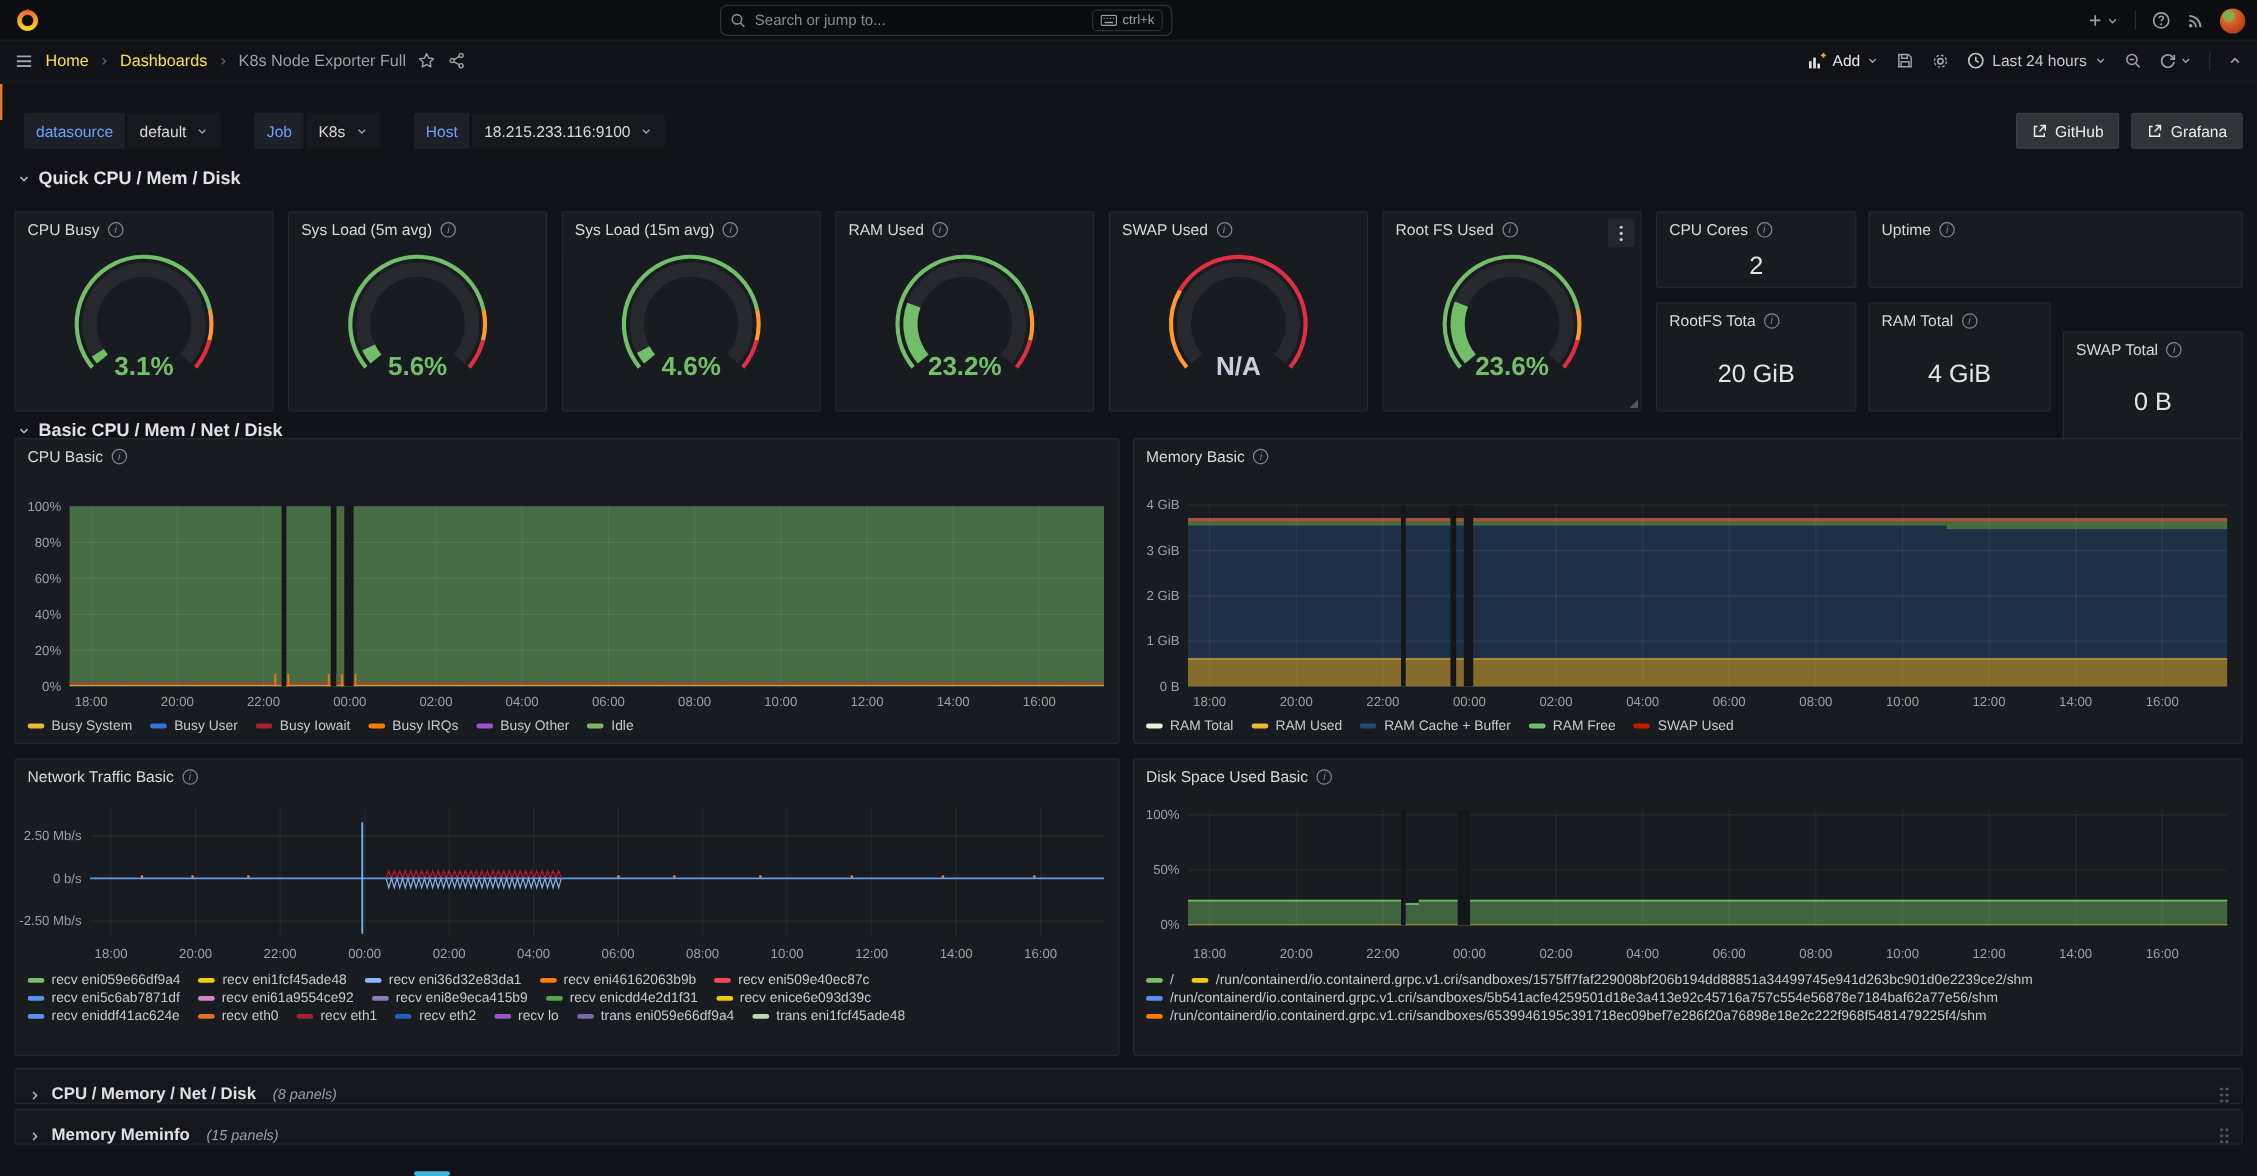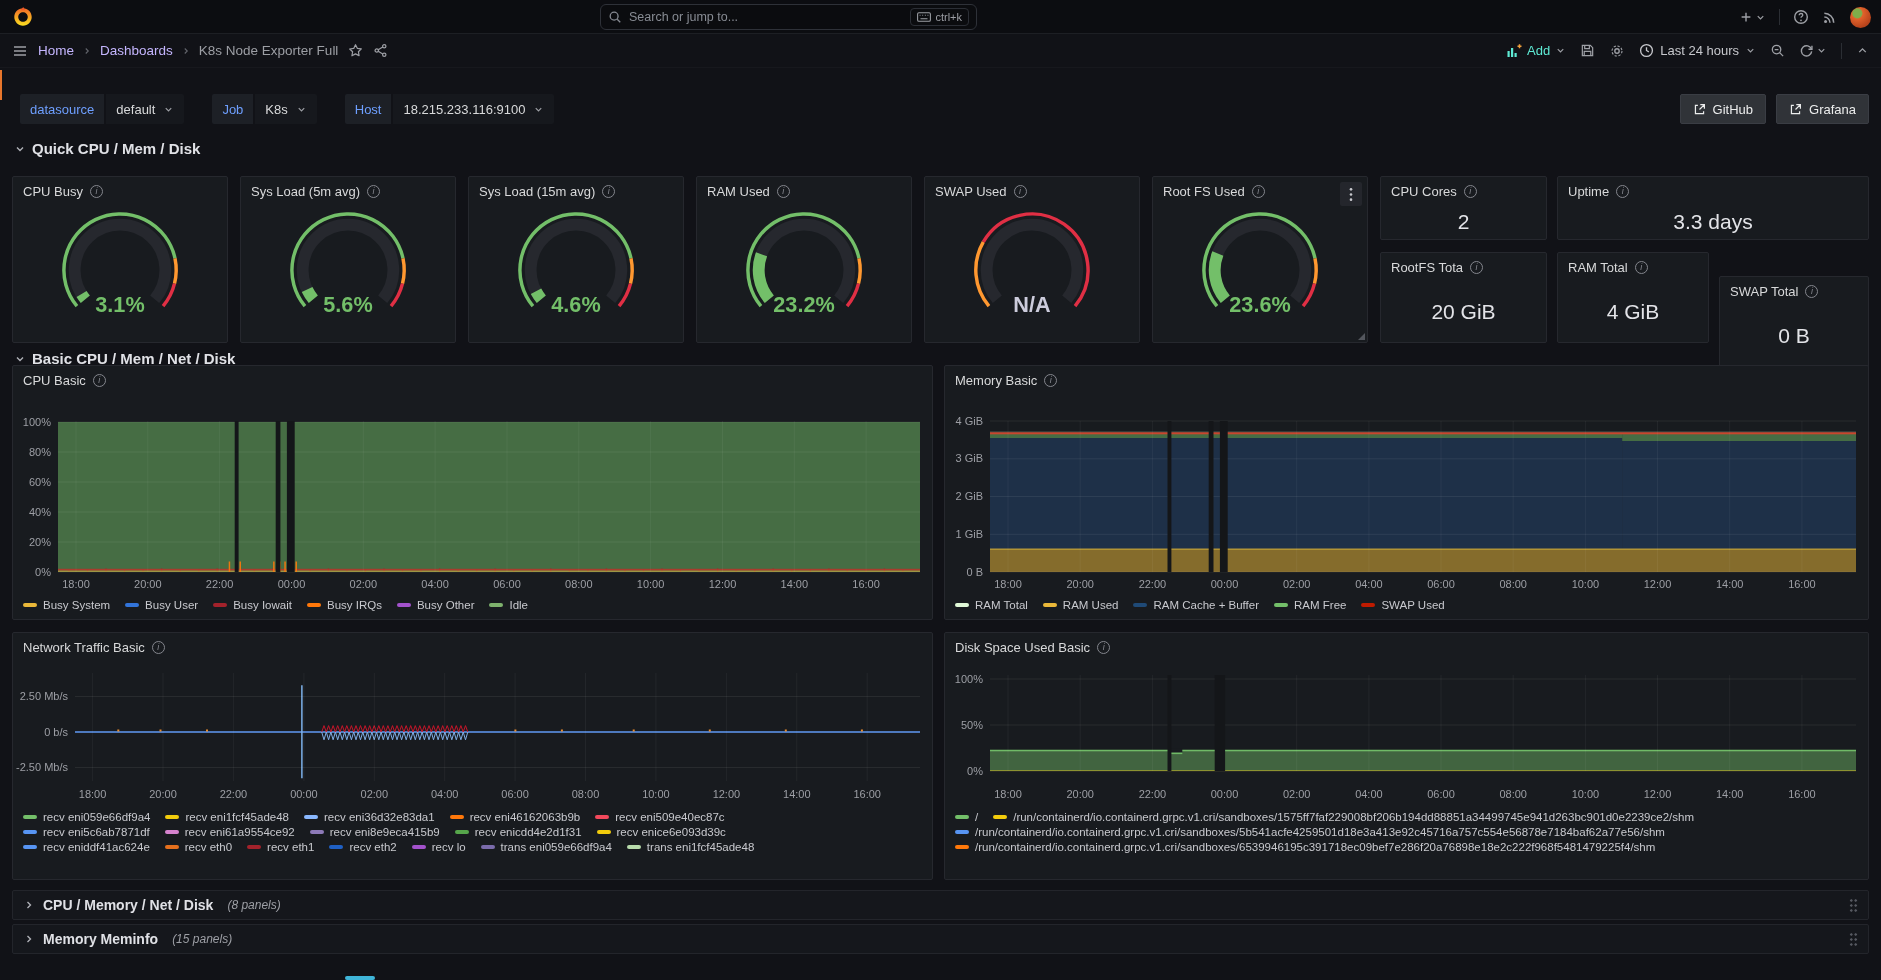--- a/index.html
+++ b/index.html
@@ -10,26 +10,26 @@
   .logo{position:absolute;left:12px;top:6px;cursor:pointer}
   .searchbox{position:absolute;left:600px;top:4px;width:377px;height:26px;background:#0b0c0f;border:1px solid #2e3138;border-radius:6px;display:flex;align-items:center;gap:7px;padding:0 7px;color:#878b93;font-size:12.5px;cursor:text}
   .kbd-chip{margin-left:auto;display:flex;align-items:center;gap:4px;border:1px solid #2b2e35;border-radius:4px;padding:2px 6px;font-size:11px;color:#9d9fa5}
   .topnav-right{position:absolute;right:10px;top:0;height:34px;display:flex;align-items:center;gap:13px;color:#9d9fa5}
   .iconpair{display:flex;align-items:center;gap:2px}
   .tn-divider{width:1px;height:16px;background:#2b2e34}
   .avatar{width:21px;height:21px;border-radius:50%;background:radial-gradient(circle at 35% 30%,#7fae4a 0%,#7fae4a 22%,#e2622b 28%,#b9441c 70%,#8f3d1c 100%);cursor:pointer}
   
   .subnav{position:absolute;top:34px;left:0;width:1881px;height:34px;background:#111217;border-bottom:1px solid #17181d;display:flex;align-items:center;gap:10px;padding:0 12px;z-index:2}
   .crumbs{display:flex;align-items:center;gap:8px;font-size:13.5px}
-  .crumb{color:#c4b5fd;cursor:pointer}
+  .crumb{color:#fde047;cursor:pointer}
   .crumb.current{color:#9d9fa5;cursor:default}
   .crumb-sep{color:#62646b;font-size:11px}
   .icon-btn{display:flex;align-items:center;color:#9d9fa5;cursor:pointer}
   .subnav-right{margin-left:auto;display:flex;align-items:center;gap:14px;color:#9d9fa5;font-size:13px}
-  .add-btn{display:flex;align-items:center;gap:5px;color:#5eead4;cursor:pointer}
+  .add-btn{display:flex;align-items:center;gap:5px;color:#e5e5e5;cursor:pointer}
   .time-btn{display:flex;align-items:center;gap:6px;color:#c7c8cd;cursor:pointer}
   
   .dash{position:absolute;top:68px;left:0;width:1881px;height:912px;overflow:hidden}
   .accent-sliver{position:absolute;left:0;top:2px;width:2px;height:30px;background:#e8762c}
   .var-row{position:absolute;left:20px;top:26px;height:30px;display:flex;align-items:center}
   .var-group{display:flex;margin-right:28px}
   .var-label{height:30px;display:flex;align-items:center;padding:12px 10px;background:#1d2026;color:#6e9fff;font-size:13px;border-radius:2px 0 0 2px;cursor:default}
   .var-value{height:30px;display:flex;align-items:center;gap:8px;padding:0 10px;background:#16181d;color:#d8d9da;font-size:13px;border-radius:0 2px 2px 0;margin-left:2px;cursor:pointer}
   .dash-links{position:absolute;right:12px;top:26px;display:flex;gap:10px}
   .dash-link-btn{height:30px;display:flex;align-items:center;gap:7px;padding:0 12px;background:#303338;border:1px solid #3a3d44;border-radius:2px;font-size:13px;color:#eceded;cursor:pointer}
@@ -39,21 +39,21 @@
   .panel-title{white-space:nowrap;overflow:hidden}
   .info-icon{flex:0 0 13px;width:13px;height:13px;border:1px solid #84868d;border-radius:50%;color:#84868d;font-size:9px;line-height:11px;text-align:center;font-style:italic;cursor:pointer}
   .info-icon::after{content:"i"}
   .kebab-box{position:absolute;right:5px;top:5px;width:22px;height:24px;border-radius:2px;background:#24262c;display:flex;align-items:center;justify-content:center;color:#c7c8cd;cursor:pointer}
   .corner{position:absolute;right:2px;bottom:2px;width:0;height:0;border-left:7px solid transparent;border-bottom:7px solid #53565d}
   .stat-value{display:flex;align-items:center;justify-content:center;font-size:21px;font-weight:500;color:#e3e4e8}
   .legend{display:flex;flex-direction:column;gap:3px;padding:2px 10px 6px 10px;font-size:11.5px;color:#c8c9ce}
   .legend-row{display:flex;gap:15px;white-space:nowrap;overflow:hidden}
   .legend-item{display:flex;align-items:center;gap:6px;cursor:pointer}
   .swatch{width:14px;height:4px;border-radius:2px;flex:0 0 14px}
-  .row-collapsed{position:absolute;left:12px;width:1857px;height:30px;background:#15171c;border:1px solid #23252b;border-radius:2px;display:flex;align-items:center;gap:8px;padding:0 10px;cursor:pointer}
+  .row-collapsed{position:absolute;left:12px;width:1857px;height:30px;background:#15171c;border:1px solid #23252b;border-radius:2px;display:flex;align-items:flex-end;gap:8px;padding:0 10px;cursor:pointer}
   .rc-title{font-size:14px;font-weight:700;color:#e0e1e6}
   .rc-count{font-size:12px;font-style:italic;color:#9d9fa5;margin-left:6px}
   .drag-dots{margin-left:auto;width:9px;height:14px;background-image:radial-gradient(circle,#565961 1.1px,transparent 1.4px);background-size:4.5px 5px;cursor:grab}
   .scroll-nub{position:absolute;left:345px;top:908px;width:30px;height:4px;background:#3fb5d8;border-radius:2px}
 </style>
 </head>
 <body>
 
 <header class="topnav">
   <span class="logo">
@@ -379,21 +379,20 @@
         <span class="panel-title">CPU Cores</span>
         <span class="info-icon"></span>
       </div>
       <div class="stat-value" style="height: 34px;">2</div>
     </div>
     <div class="panel" style="left: 1557px; top: 108px; width: 312px; height: 64px;">
       <div class="panel-header">
         <span class="panel-title">Uptime</span>
         <span class="info-icon"></span>
       </div>
-      <div class="stat-value" style="height: 34px;">3.3 days</div>
     </div>
     <div class="panel" style="left: 1380px; top: 184px; width: 167px; height: 91px;">
       <div class="panel-header">
         <span class="panel-title" style="max-width: 72px;">RootFS Total</span>
         <span class="info-icon"></span>
       </div>
       <div class="stat-value" style="height: 61px;">20 GiB</div>
     </div>
     <div class="panel" style="left: 1557px; top: 184px; width: 152px; height: 91px;">
       <div class="panel-header">

